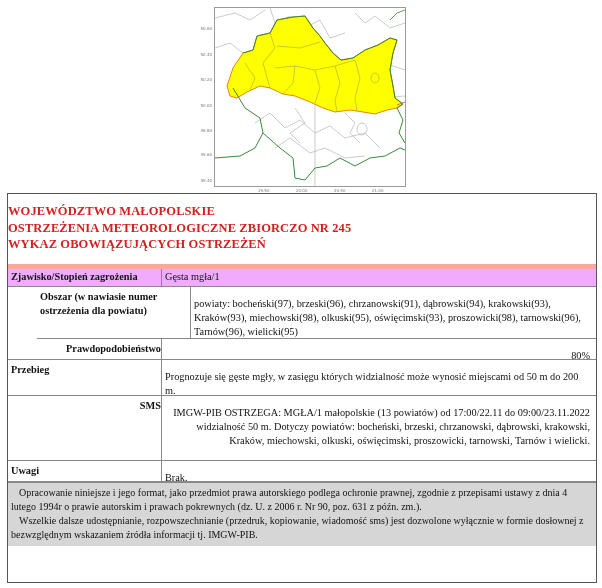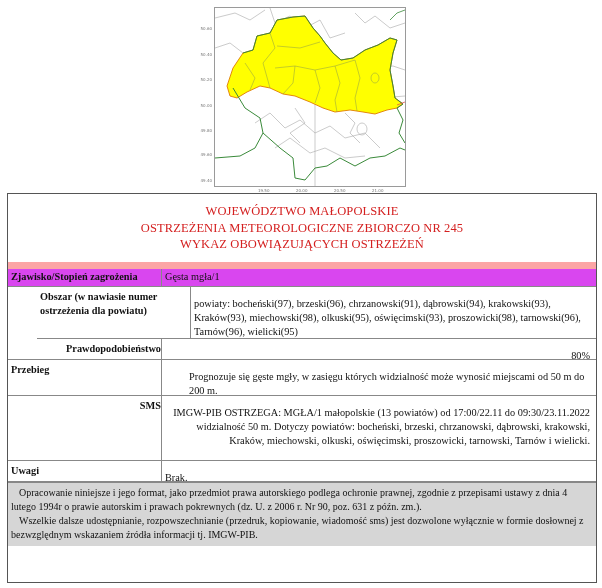--- a/index.html
+++ b/index.html
@@ -12,28 +12,28 @@
                border:1px solid #9a9a9a; background:#fff; overflow:hidden; }
   .map-frame svg { position:absolute; left:0; top:0; }
   .ytick { position:absolute; left:0; width:16px; font-family:"DejaVu Sans", sans-serif;
            font-size:4px; color:#777; text-align:right; }
   .xtick { position:absolute; top:186px; font-family:"DejaVu Sans", sans-serif;
            font-size:4px; color:#777; }
 
   
   .doc { position:absolute; left:7px; top:193px; width:590px; height:390px;
          border:1px solid #555; box-sizing:border-box; }
-  .header { height:75px; border-bottom:7px solid #fca5a5; text-align:center;
-            color:#d42020; font-weight:normal; font-size:12.5px; line-height:16.5px;
+  .header { height:75px; border-bottom:5px solid #fca5a5; text-align:left;
+            color:#d42020; font-weight:bold; font-size:12.5px; line-height:16.5px;
             padding-top:9px; box-sizing:border-box; letter-spacing:0.1px; }
   .row { display:flex; border-bottom:1px solid #888; font-size:10.3px; line-height:14px; }
   .row .lbl { width:154px; flex:none; padding:3px 0 3px 3px; box-sizing:border-box;
               font-weight:bold; border-right:1px solid #888; }
   .row .val { flex:1; padding:10px 6px 3px 3px; box-sizing:border-box; }
-  .row.yellow { background:#d946ef; }
+  .row.yellow { background:#f0abfc; }
   .row.yellow .lbl, .row.yellow .val { font-weight:normal; }
   .row.yellow .lbl { font-weight:bold; }
   .footer { background:#d6d6d6; font-size:10px; line-height:14px; padding:3px 3px 4px 3px;
             box-sizing:border-box; border-top:1px solid #888; }
   .footer p { margin:0; }
   .footer .indent { text-indent:8px; }
 </style>
 </head>
 <body>
 
@@ -110,28 +110,28 @@
     <div class="lbl">Obszar (w nawiasie numer ostrzeżenia dla powiatu)</div>
     <div class="val">powiaty: bocheński(97), brzeski(96), chrzanowski(91), dąbrowski(94), krakowski(93), Kraków(93), miechowski(98), olkuski(95), oświęcimski(93),  proszowicki(98), tarnowski(96), Tarnów(96), wielicki(95)</div>
   </div>
 
 
   <div class="row" style="height:20px;text-align:right;">
     <div class="lbl">Prawdopodobieństwo</div>
     <div class="val">80%</div>
   </div>
 
-  <div class="row" style="height:35px;gap:24px;">
+  <div class="row" style="height:35px;">
     <div class="lbl">Przebieg</div>
     <div class="val">Prognozuje się gęste mgły, w zasięgu których widzialność   może wynosić  miejscami od 50 m do 200 m.</div>
   </div>
 
   <div class="row" style="height:64px;text-align:right;">
     <div class="lbl">SMS</div>
-    <div class="val">IMGW-PIB OSTRZEGA: MGŁA/1 małopolskie (13 powiatów) od 17:00/22.11 do 09:30/23.11.2022 widzialność   50 m. Dotyczy powiatów: bocheński, brzeski, chrzanowski, dąbrowski, krakowski, Kraków, miechowski, olkuski, oświęcimski,  proszowicki, tarnowski, Tarnów i wielicki.</div>
+    <div class="val">IMGW-PIB OSTRZEGA: MGŁA/1 małopolskie (13 powiatów) od 17:00/22.11 do 09:00/23.11.2022 widzialność   50 m. Dotyczy powiatów: bocheński, brzeski, chrzanowski, dąbrowski, krakowski, Kraków, miechowski, olkuski, oświęcimski,  proszowicki, tarnowski, Tarnów i wielicki.</div>
   </div>
 
 
   <div class="row" style="height:20px;">
     <div class="lbl">Uwagi</div>
     <div class="val">Brak.</div>
   </div>
 
   <div class="footer">
     <p class="indent">Opracowanie niniejsze i jego format, jako przedmiot prawa autorskiego podlega ochronie prawnej, zgodnie z przepisami ustawy z dnia 4 lutego 1994r o prawie autorskim i prawach pokrewnych (dz. U. z 2006 r. Nr 90, poz. 631 z późn.  zm.).</p>

